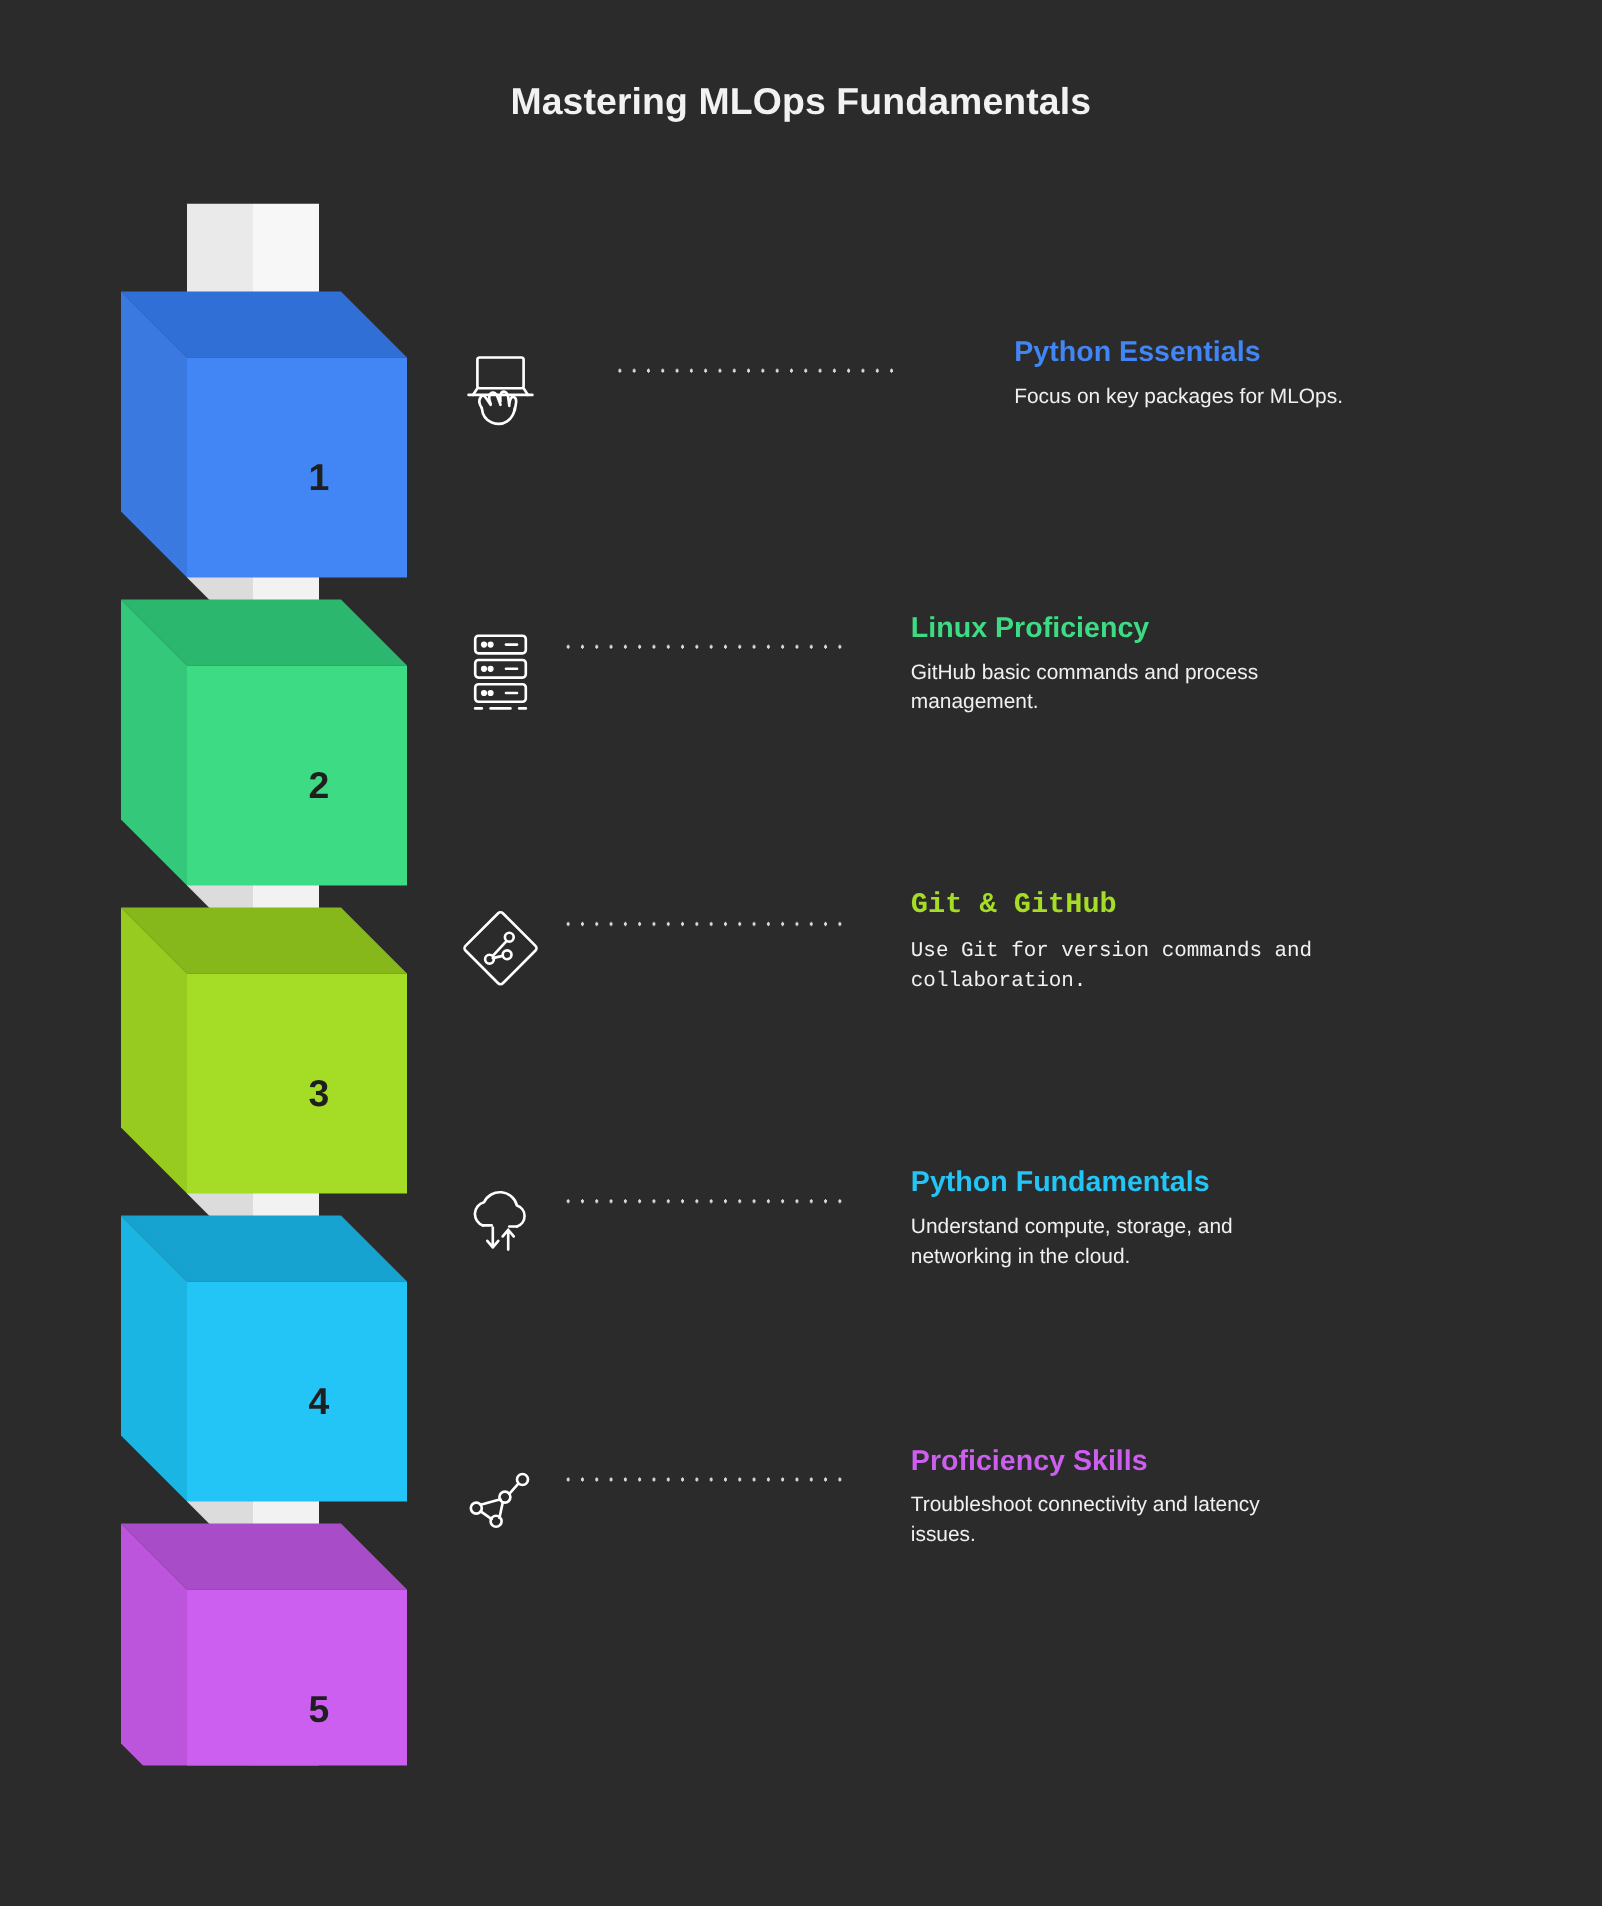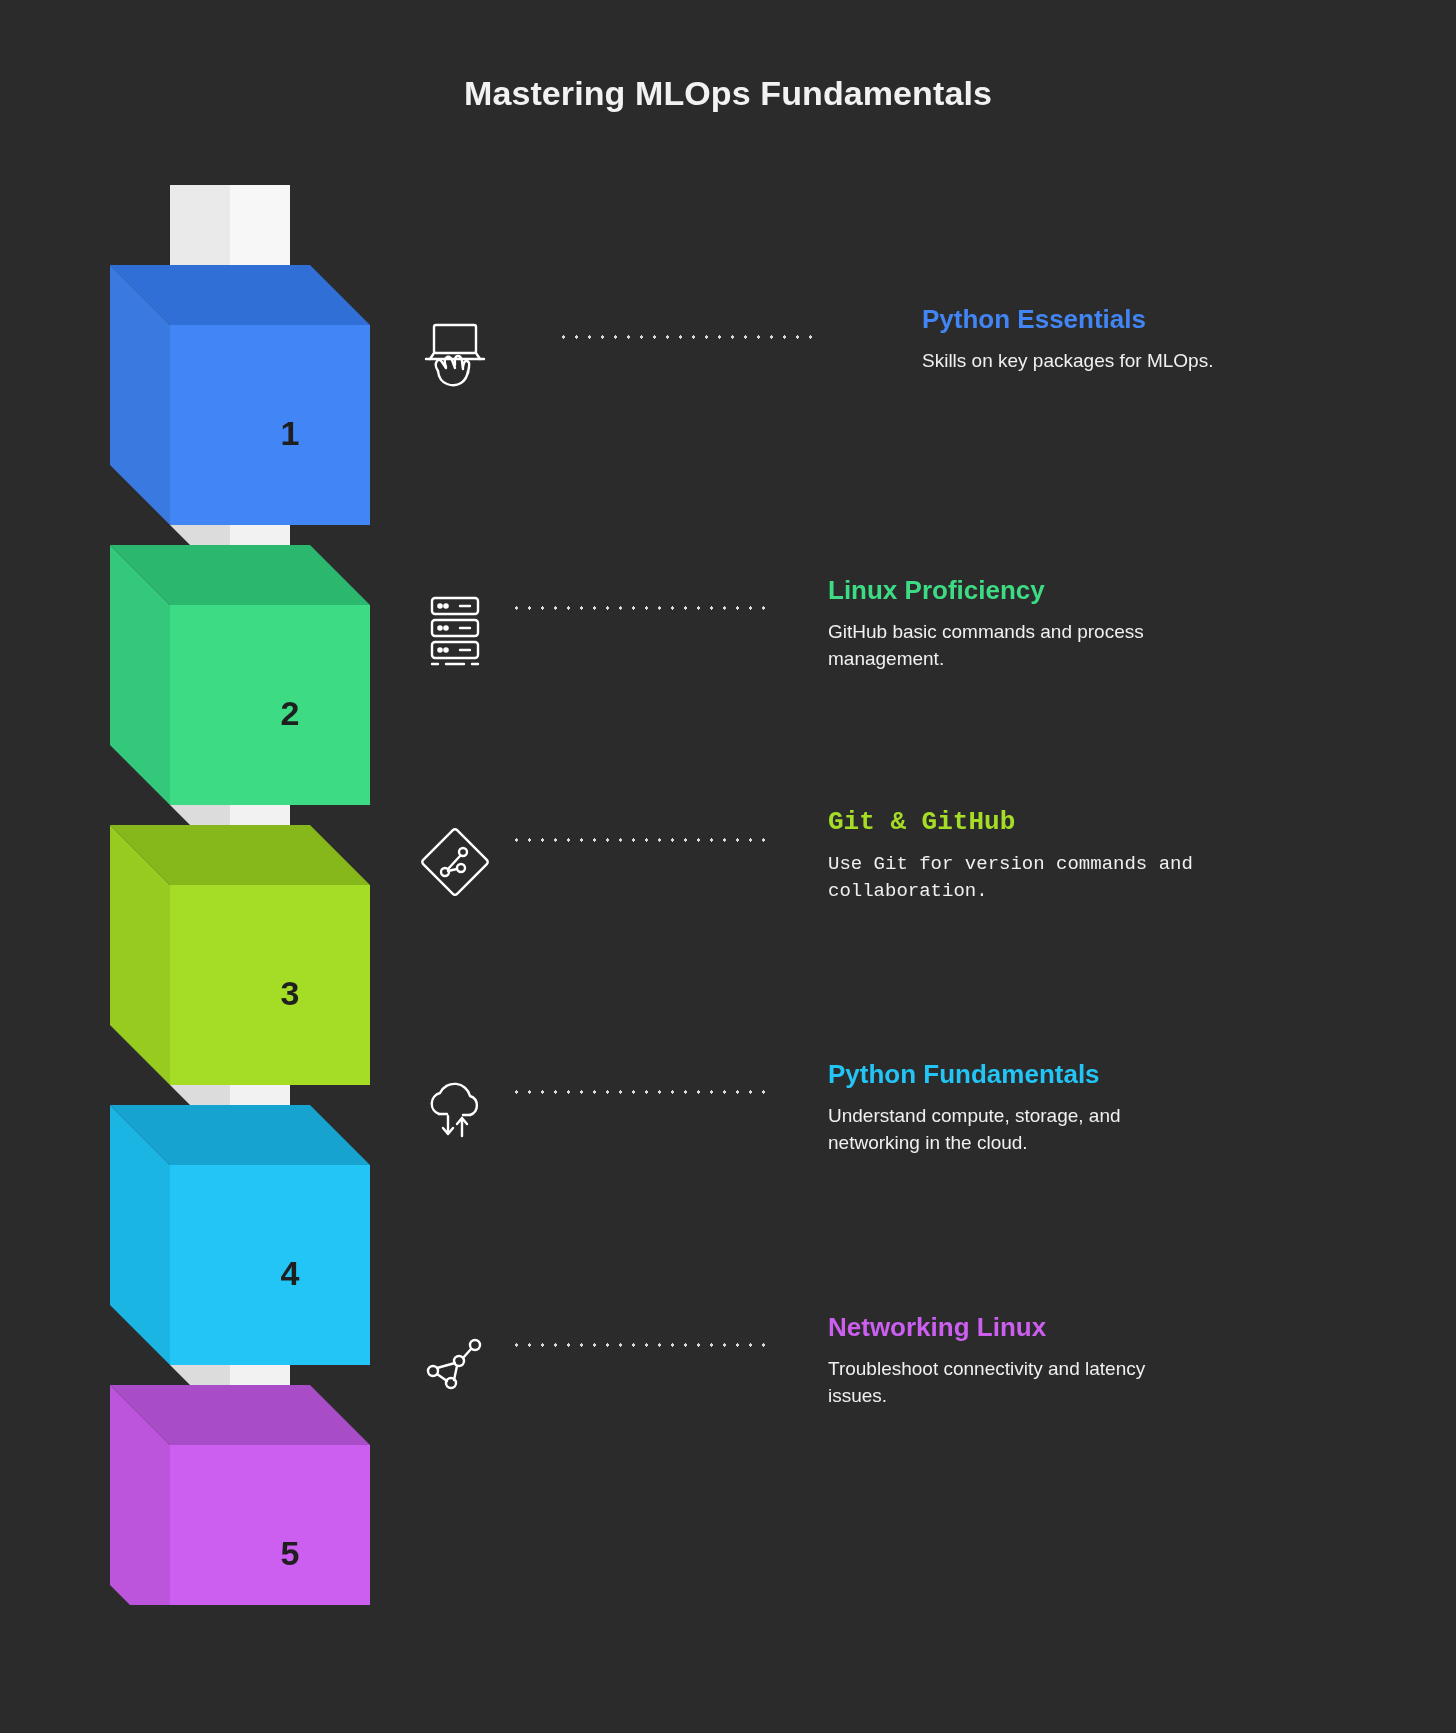--- a/index.html
+++ b/index.html
@@ -82,21 +82,21 @@
   .row-desc {
     font-size: 19px;
     line-height: 1.42;
     color: #f0f0f0;
     margin: 0;
     max-width: 370px;
   }
 
   
   #row-1 { top: 305px; gap: 47px; }
-  #row-2 { top: 576px; }
+  #row-2 { top: 556px; }
   #row-3 { top: 808px; font-family: Liberation Mono, monospace; }
   #row-4 { top: 1060px; }
   #row-5 { top: 1313px; }
 
   .icon-svg { display:block; }
 </style>
 </head>
 <body>
 
 <div id="page-title">Mastering MLOps Fundamentals</div>
@@ -189,21 +189,21 @@
       <path d="M35 46 q-1 -9 3 -9 q3 0 4 5 l1 8"></path>
       <path d="M43 48 q1 -7 4 -6 q3 1 2 6 l-1 6"></path>
       <path d="M18 52 q1 10 9 13 q8 3 14 -1 q6 -4 7 -12"></path>
     </svg>
   </div>
   <div class="row-connector">
       <div class="dots"></div>
     </div>
   <div class="row-text">
     <div class="row-heading" style="color:#4285f4">Python Essentials</div>
-    <div class="row-desc">Skills on key packages for MLOps.</div>
+    <div class="row-desc">Focus on key packages for MLOps.</div>
   </div>
 </div>
 
 <div class="row" id="row-2">
   <div class="row-icon">
     <svg class="icon-svg" width="70" height="80" viewBox="0 0 70 80" fill="none" stroke="#ffffff" stroke-width="2.4" stroke-linecap="round" stroke-linejoin="round">
       <rect x="12" y="8" width="46" height="16" rx="3"></rect>
       <rect x="12" y="30" width="46" height="16" rx="3"></rect>
       <rect x="12" y="52" width="46" height="16" rx="3"></rect>
       <circle cx="20" cy="16" r="1.6" fill="#ffffff"></circle>
@@ -278,16 +278,16 @@
       <line x1="20" y1="47" x2="30" y2="54"></line>
       <line x1="20" y1="41" x2="38" y2="36"></line>
       <line x1="37" y1="53" x2="40" y2="39"></line>
       <line x1="46" y1="31" x2="54" y2="22"></line>
     </svg>
   </div>
   <div class="row-connector">
       <div class="dots"></div>
     </div>
   <div class="row-text">
-    <div class="row-heading" style="color:#cc5ef0">Networking Linux</div>
+    <div class="row-heading" style="color:#cc5ef0">Proficiency Skills</div>
     <div class="row-desc">Troubleshoot connectivity and latency issues.</div>
   </div>
 </div>
 
 </body></html>

